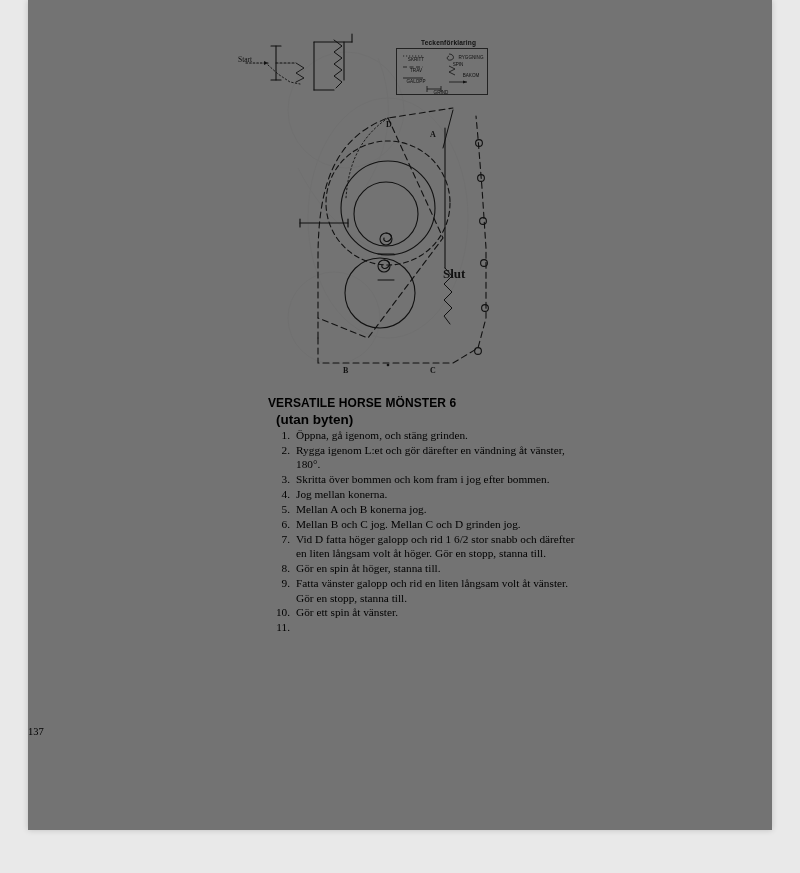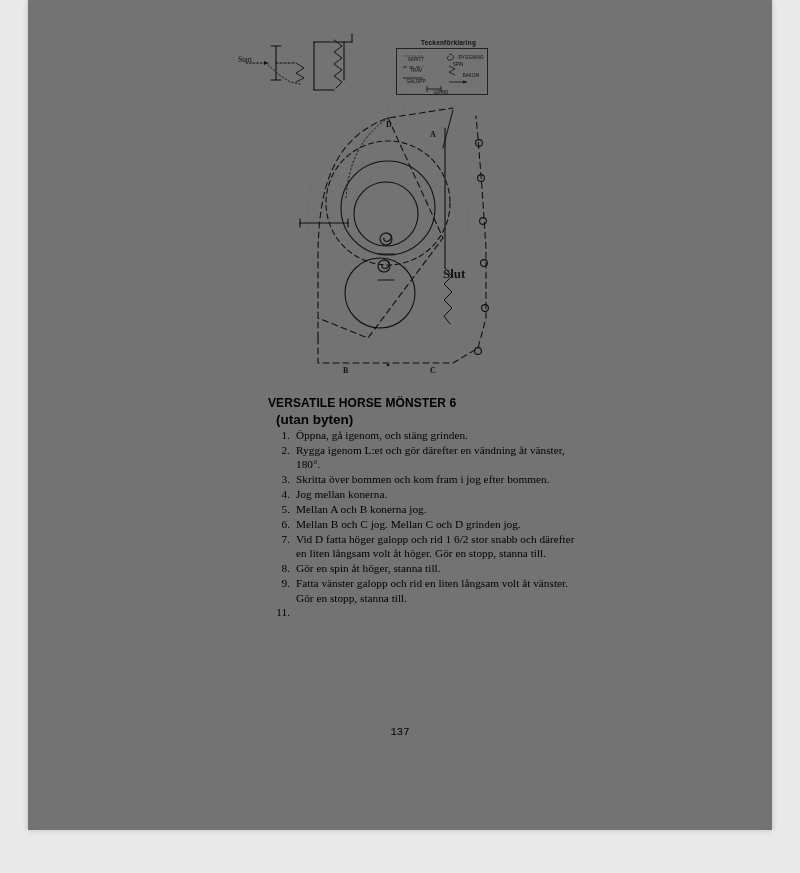--- a/index.html
+++ b/index.html
@@ -126,22 +126,21 @@
     left: 0;
     top: 0;
     width: 22px;
     text-align: right;
   }
   .page-number {
     position: absolute;
     left: 0;
     top: 726px;
     width: 744px;
-    text-align: center;
-    font-family: Liberation Mono, monospace;
+    font-family: Liberation Serif, serif;
     font-size: 10.5px;
     color: #000;
   }
   .ghost {
     position: absolute;
     left: 210px;
     top: 18px;
     width: 320px;
     height: 370px;
     opacity: 0.1;
@@ -282,17 +281,18 @@
   <ol class="steps">
     <li><span class="num">1.</span><span>Öppna, gå igenom, och stäng grinden.</span></li>
     <li><span class="num">2.</span><span>Rygga igenom L:et och gör därefter en vändning åt vänster, 180°.</span></li>
     <li><span class="num">3.</span><span>Skritta över bommen och kom fram i jog efter bommen.</span></li>
     <li><span class="num">4.</span><span>Jog mellan konerna.</span></li>
     <li><span class="num">5.</span><span>Mellan A och B konerna jog.</span></li>
     <li><span class="num">6.</span><span>Mellan B och C jog. Mellan C och D grinden jog.</span></li>
     <li><span class="num">7.</span><span>Vid D fatta höger galopp och rid 1 6/2 stor snabb och därefter en liten långsam volt åt höger. Gör en stopp, stanna till.</span></li>
     <li><span class="num">8.</span><span>Gör en spin åt höger, stanna till.</span></li>
     <li><span class="num">9.</span><span>Fatta vänster galopp och rid en liten långsam volt åt vänster. Gör en stopp, stanna till.</span></li>
+    <li><span class="num">10.</span><span>Gör ett spin åt vänster.</span></li>
     <li><span class="num">11.</span></li>
   </ol>
 
   <div class="page-number">137</div>
 </div>
 
 </body></html>

